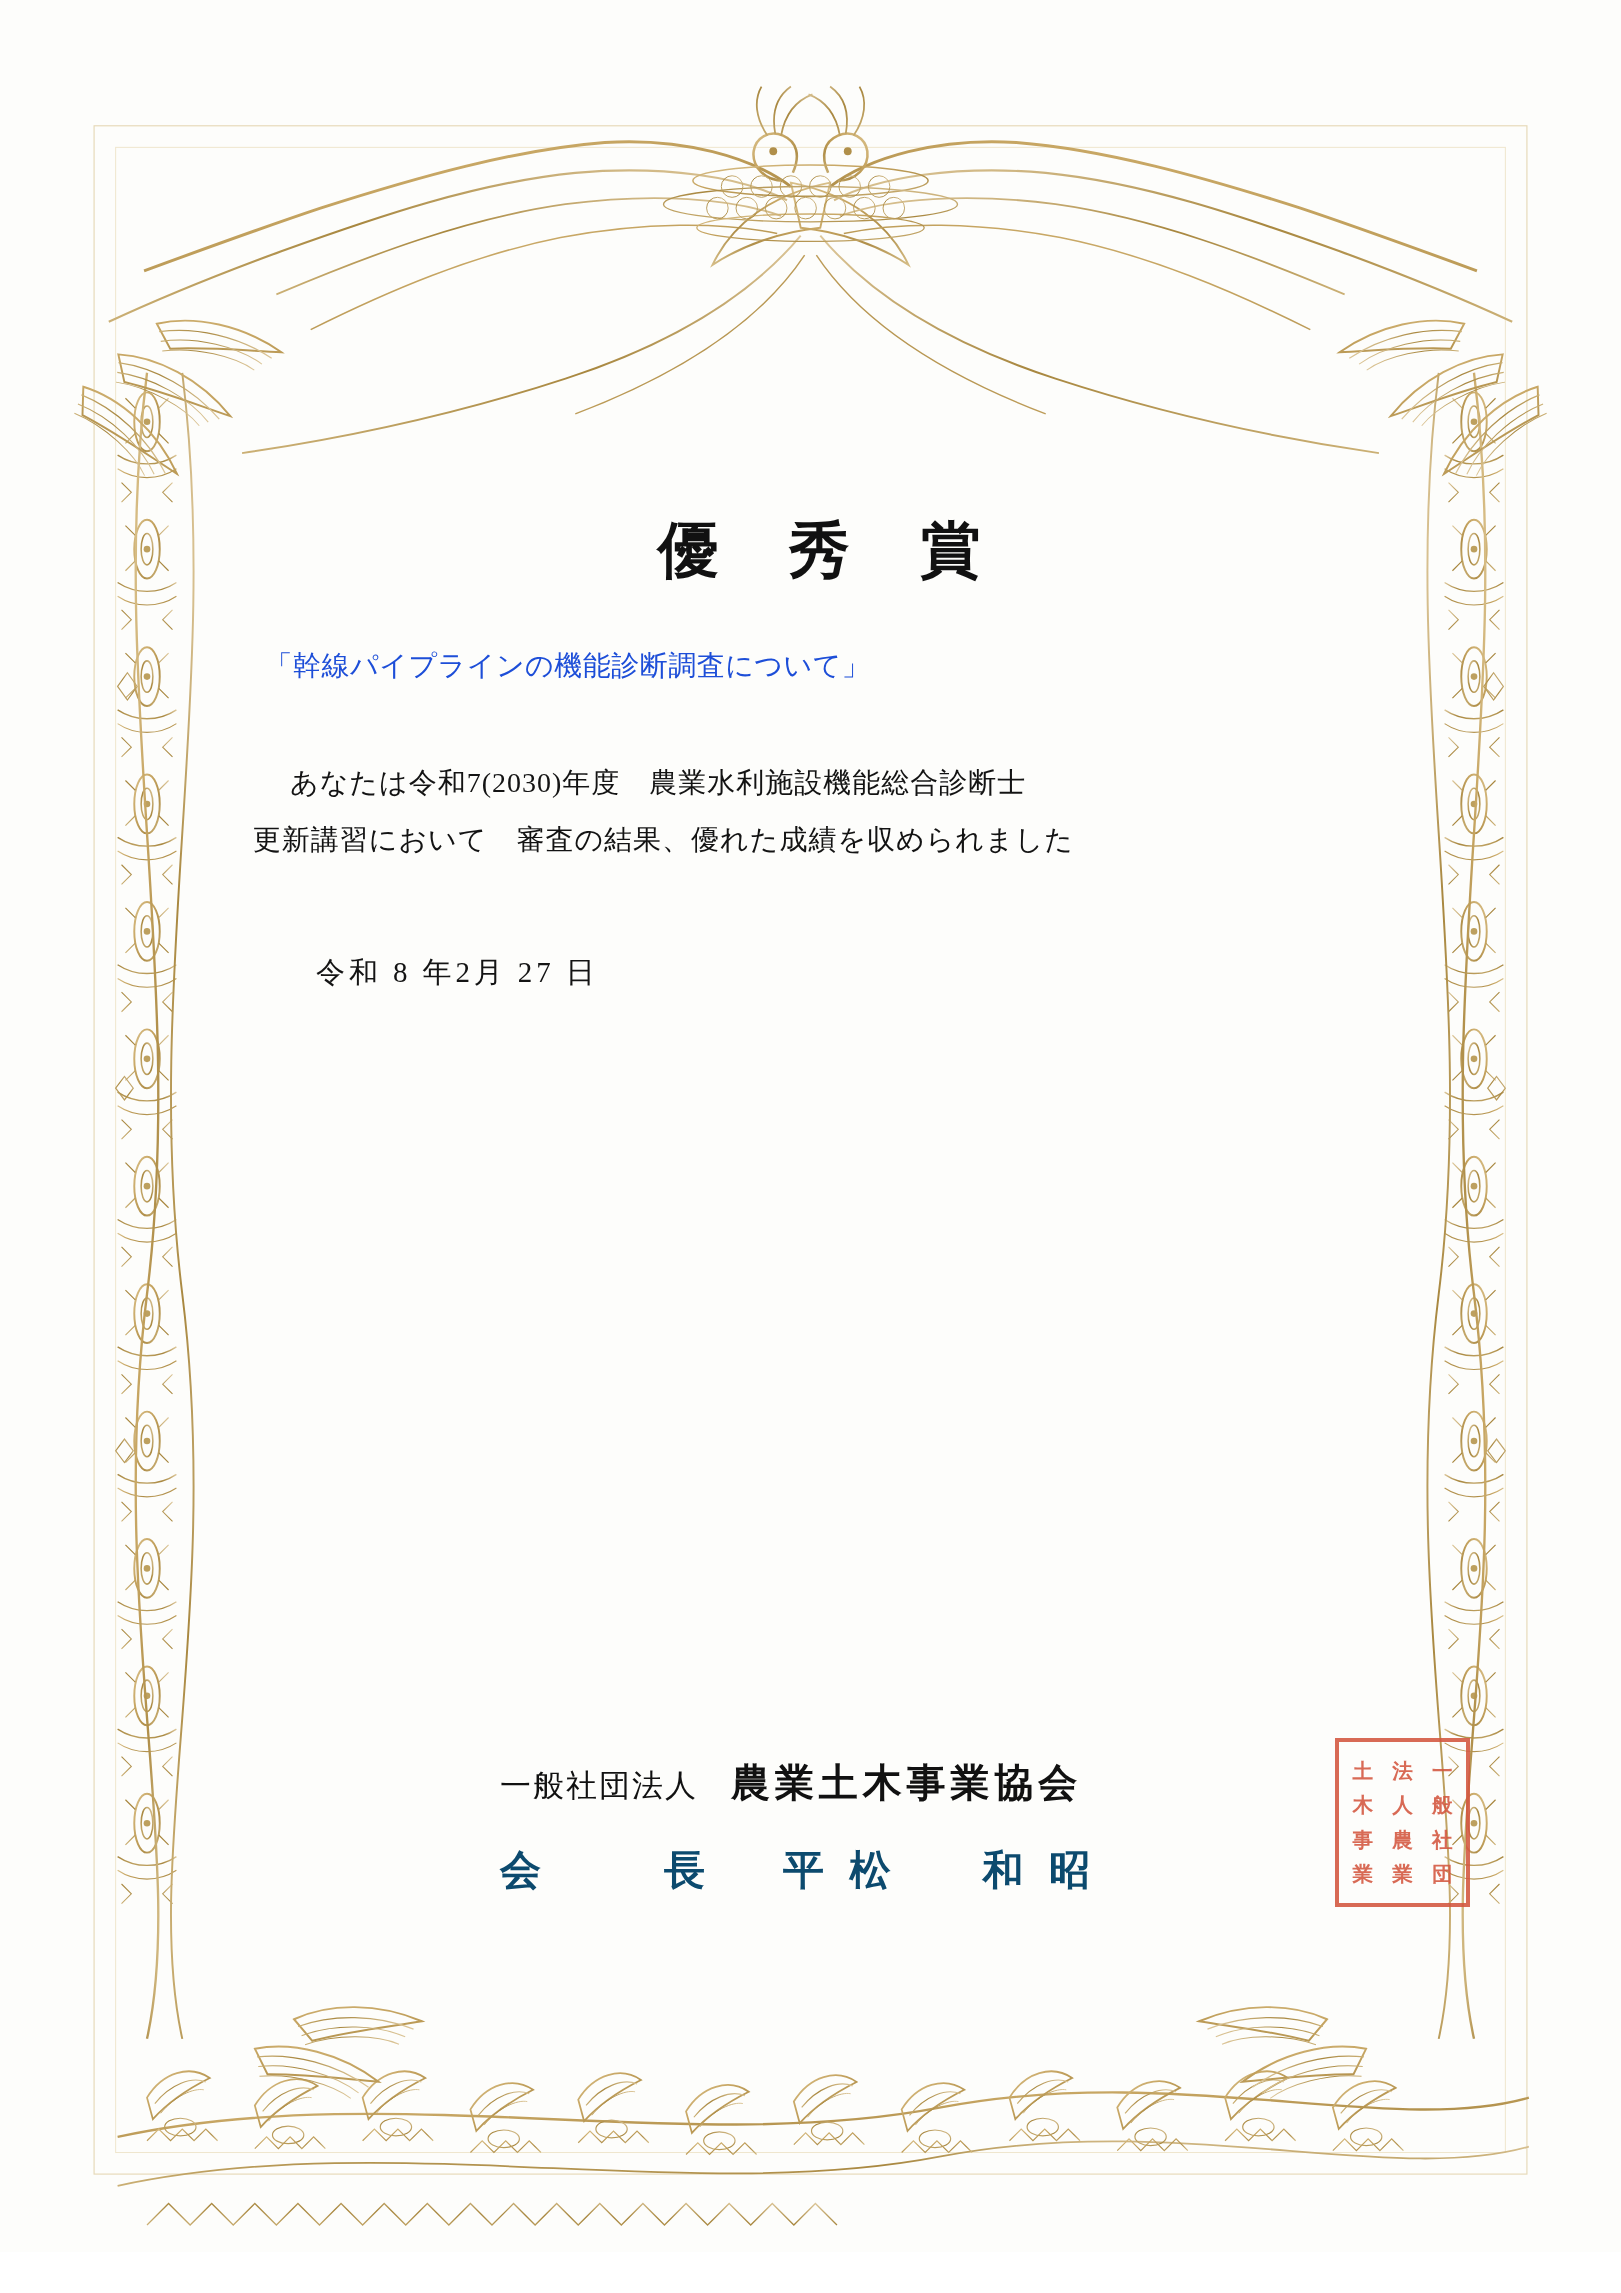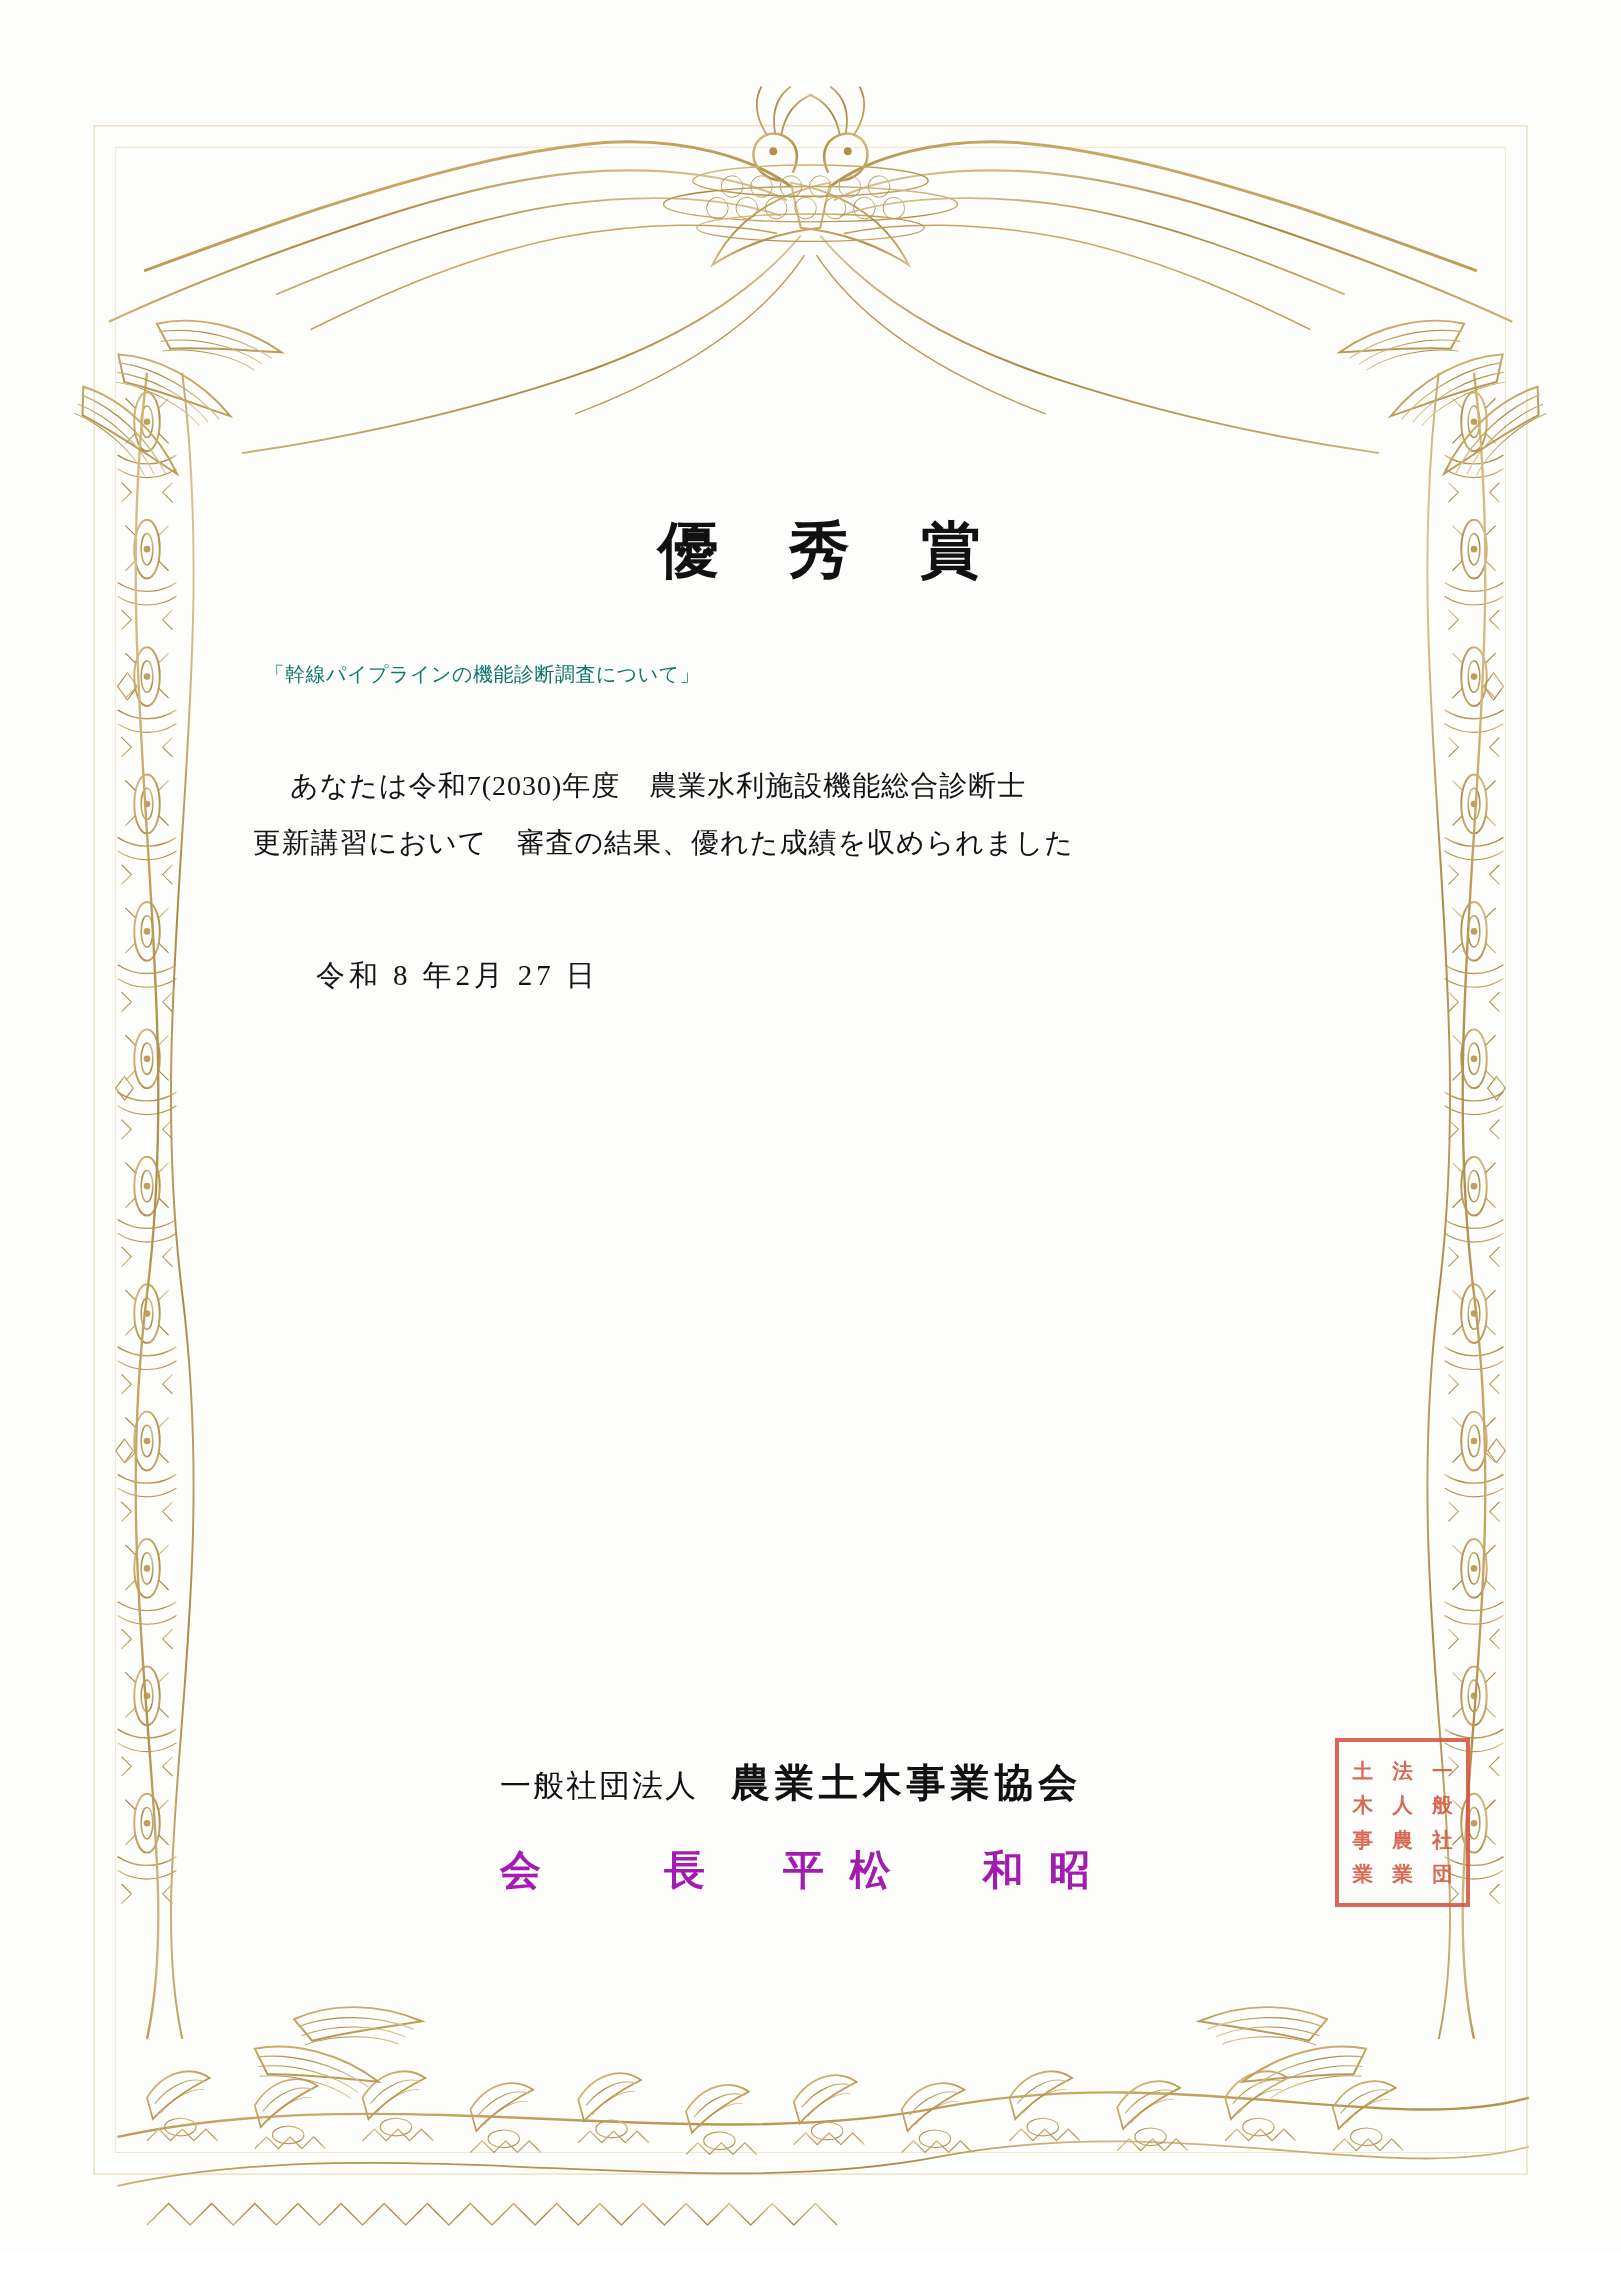--- a/index.html
+++ b/index.html
@@ -49,25 +49,25 @@
     font-family: "Liberation Serif", "DejaVu Serif", serif;
     font-size: 61px;
     letter-spacing: 27.4px;
     font-weight: 600;
     text-align: center;
     margin-left: 39px;
     color: #111111;
   }
 
   .subject-line {
-    margin-top: 69px;
+    margin-top: 55px;
     margin-left: 19.6px;
-    font-size: 20px;
+    font-size: 28px;
     letter-spacing: 0.5px;
-    color: #0f766e;
+    color: #1d4ed8;
     font-family: "Liberation Sans", "DejaVu Sans", sans-serif;
   }
 
   .recipient {
     margin-top: 57px;
     text-align: center;
     font-size: 51px;
     font-weight: 600;
     letter-spacing: 5.9px;
     color: #111111;
@@ -115,21 +115,21 @@
     font-size: 31px;
     letter-spacing: 2px;
     font-weight: 500;
     margin-right: 33px;
   }
   .title-name-line {
     margin-top: 33px;
     font-size: 41px;
     letter-spacing: 5.9px;
     font-weight: 600;
-    color: #a21caf;
+    color: #0c4a6e;
     padding-left: 196px;
   }
   .title-name-line .role {
     letter-spacing: 41px;
     margin-right: 37px;
   }
   .title-name-line .pres-name {
     letter-spacing: 25.5px;
   }
 

